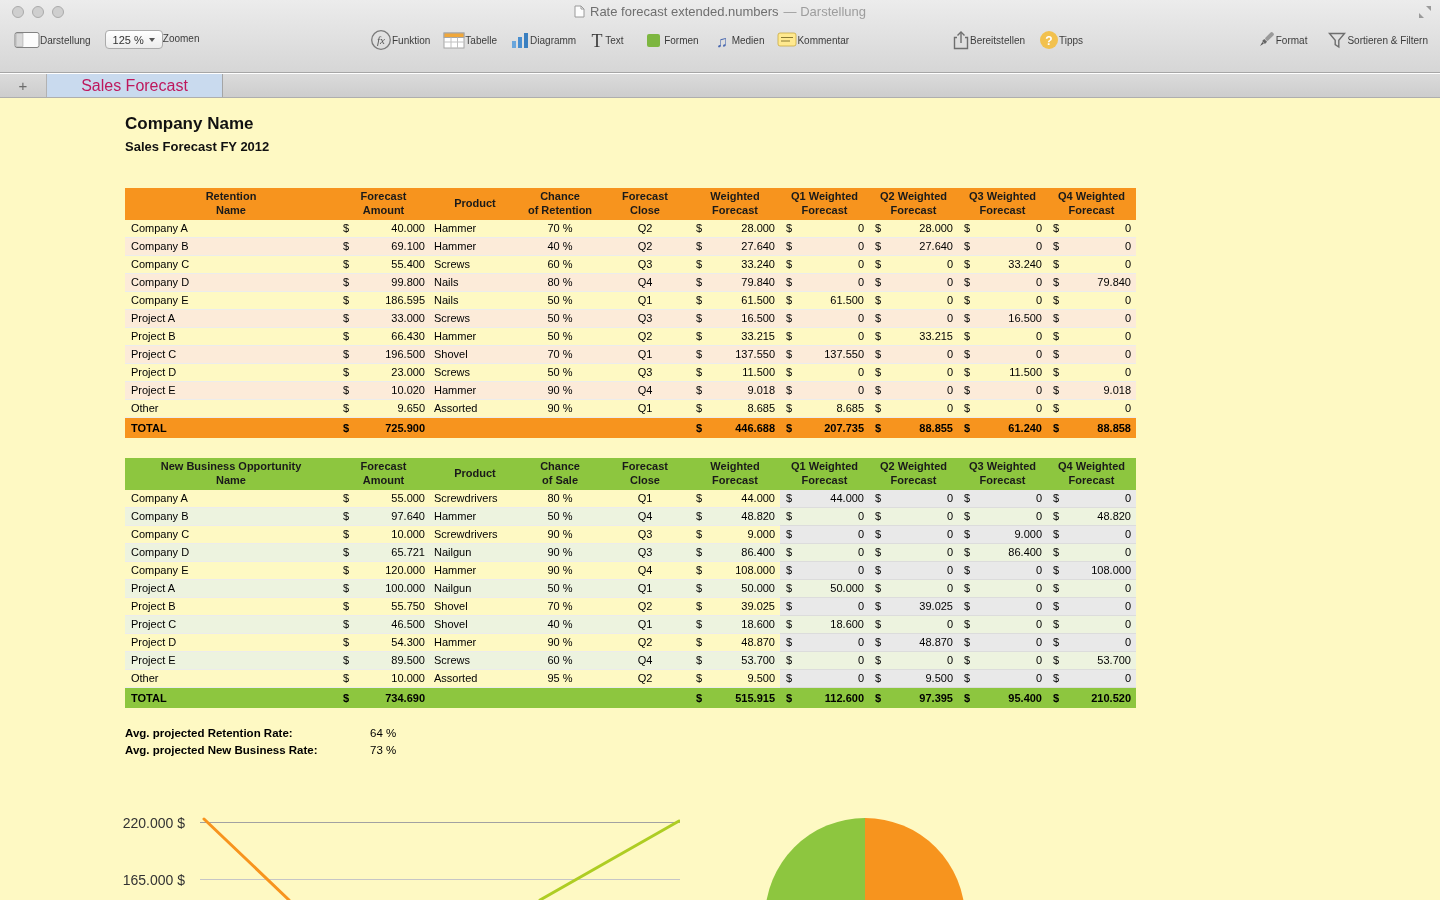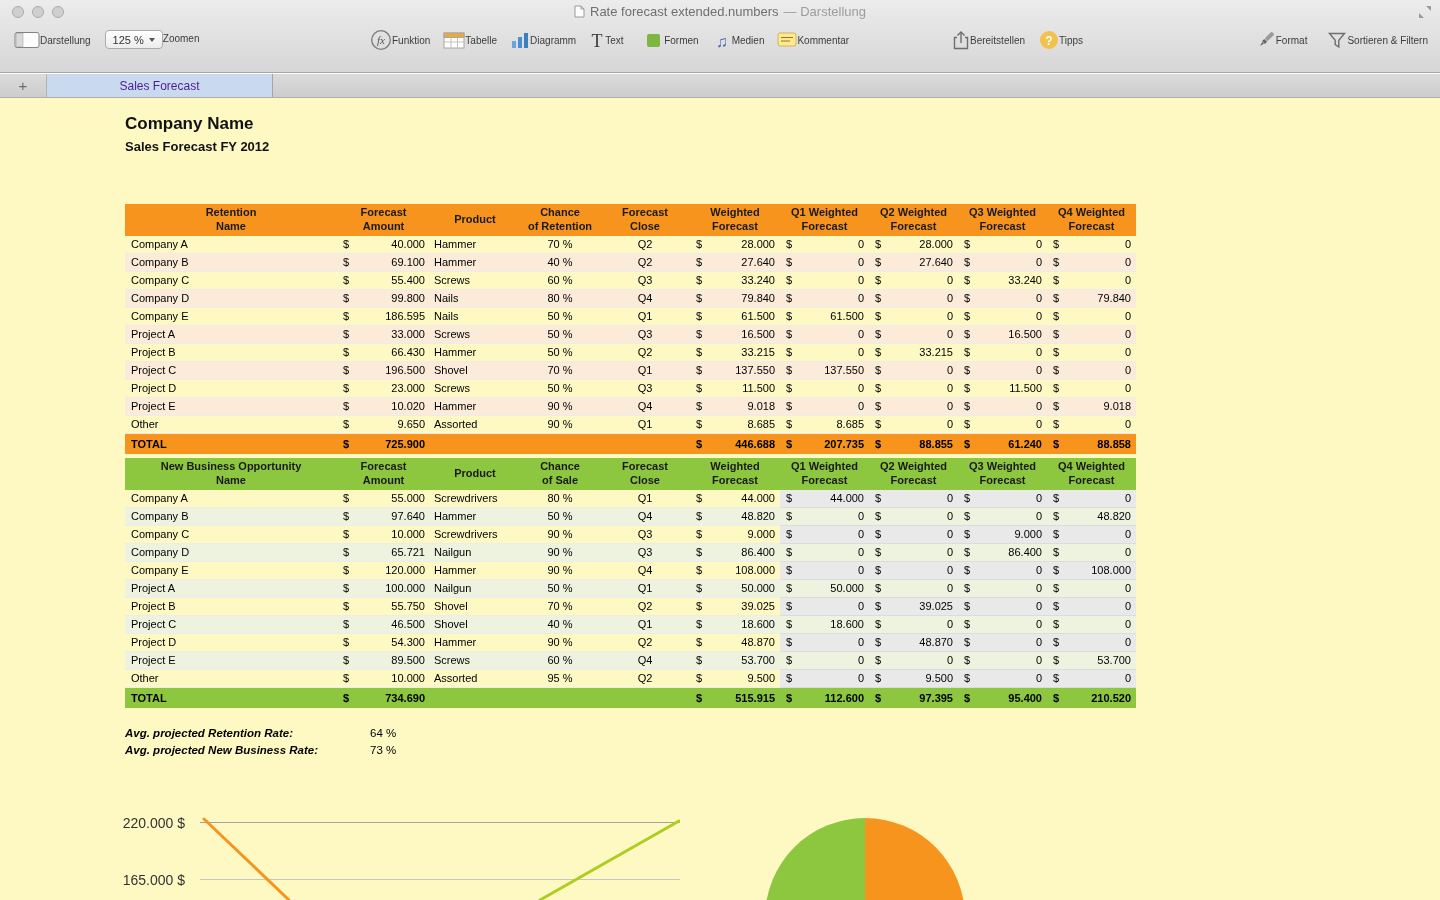--- a/index.html
+++ b/index.html
@@ -31,31 +31,31 @@
               border:1px solid #ababab; border-radius:4px; font-size:11px; color:#333;
               display:flex; align-items:center; gap:5px; margin-top:3px; }
   .zoom-caret { width:0; height:0; border-left:3.5px solid transparent; border-right:3.5px solid transparent;
                 border-top:4px solid #555; }
 
   
   .tabbar { position:absolute; top:74px; left:0; right:0; height:24px;
             background:linear-gradient(#dbdbdb,#cdcdcd); border-bottom:1px solid #aeaeae; display:flex; }
   .tab-add { width:47px; border-right:1px solid #b2b2b2; display:flex; align-items:center; justify-content:center;
              font-size:15px; color:#6b6b6b; }
-  .tab-active { width:226px; background:#c9daee; border-right:1px solid #a5a5a5;
+  .tab-active { width:176px; background:#c9daee; border-right:1px solid #a5a5a5;
                 display:flex; align-items:center; justify-content:center;
-                font-size:12px; color:#4c1d95; }
+                font-size:16px; color:#be185d; }
 
   
   .canvas { position:absolute; top:98px; left:0; right:0; bottom:0; background:#fef9c3; overflow:hidden; }
   .h-company { position:absolute; left:125px; top:16px; font-size:17px; font-weight:bold; color:#111; }
   .h-subtitle { position:absolute; left:125px; top:41px; font-size:13px; font-weight:bold; color:#111; }
 
   .tbl { position:absolute; left:125px; }
-  .tbl-1 { top:106px; }
+  .tbl-1 { top:90px; }
   .tbl-2 { top:360px; }
 
   :root { --orange:#F7941E; --orange-stripe:#FCEBD9; --green:#8DC63F; --green-stripe:#EDF3DF; --qgray:#E9E9E9; }
 
   table.sheet-table { border-collapse:collapse; table-layout:fixed; width:1011px; font-size:11px; color:#000; }
   .sheet-table th { height:32px; font-size:11px; font-weight:bold; color:#1a1a1a;
                     text-align:center; vertical-align:middle; white-space:pre-line; line-height:1.25; }
   .theme-orange th { background:var(--orange); }
   .theme-green  th { background:var(--green); }
   .sheet-table td { height:17px; line-height:17px; border-bottom:1px solid #ececec;
@@ -68,21 +68,21 @@
   .c-product { text-align:left; padding-left:4px; }
   .c-chance, .c-close { text-align:center; }
   .cur-cell { text-align:right; padding-right:5px; position:relative; }
   .cur-cell .cur { position:absolute; left:6px; }
   .theme-orange tbody tr.total-row td { background:var(--orange); font-weight:bold; height:20px; line-height:20px; border-bottom:none; }
   .theme-green  tbody tr.total-row td { background:var(--green);  font-weight:bold; height:20px; line-height:20px; border-bottom:none; }
 
   
   .stats { position:absolute; left:125px; top:627px; font-size:11.5px; color:#000; }
   .stat-row { height:17px; line-height:17px; }
-  .stat-label { display:inline-block; width:245px; font-weight:bold;font-style:italic; }
+  .stat-label { display:inline-block; width:245px; font-weight:bold; }
 
   
   .ytick { position:absolute; left:100px; width:85px; text-align:right; font-size:14px; color:#333; }
   .gridline { position:absolute; left:200px; width:480px; height:1px; }
   .line-svg { position:absolute; left:200px; top:716px; }
   .pie-wrap { position:absolute; left:765px; top:720px; width:200px; height:82px; overflow:hidden; }
   .pie { width:200px; height:200px; border-radius:50%;
          background:conic-gradient(#F7941E 0 50%, #8DC63F 50% 100%); }
 </style>
 </head>

